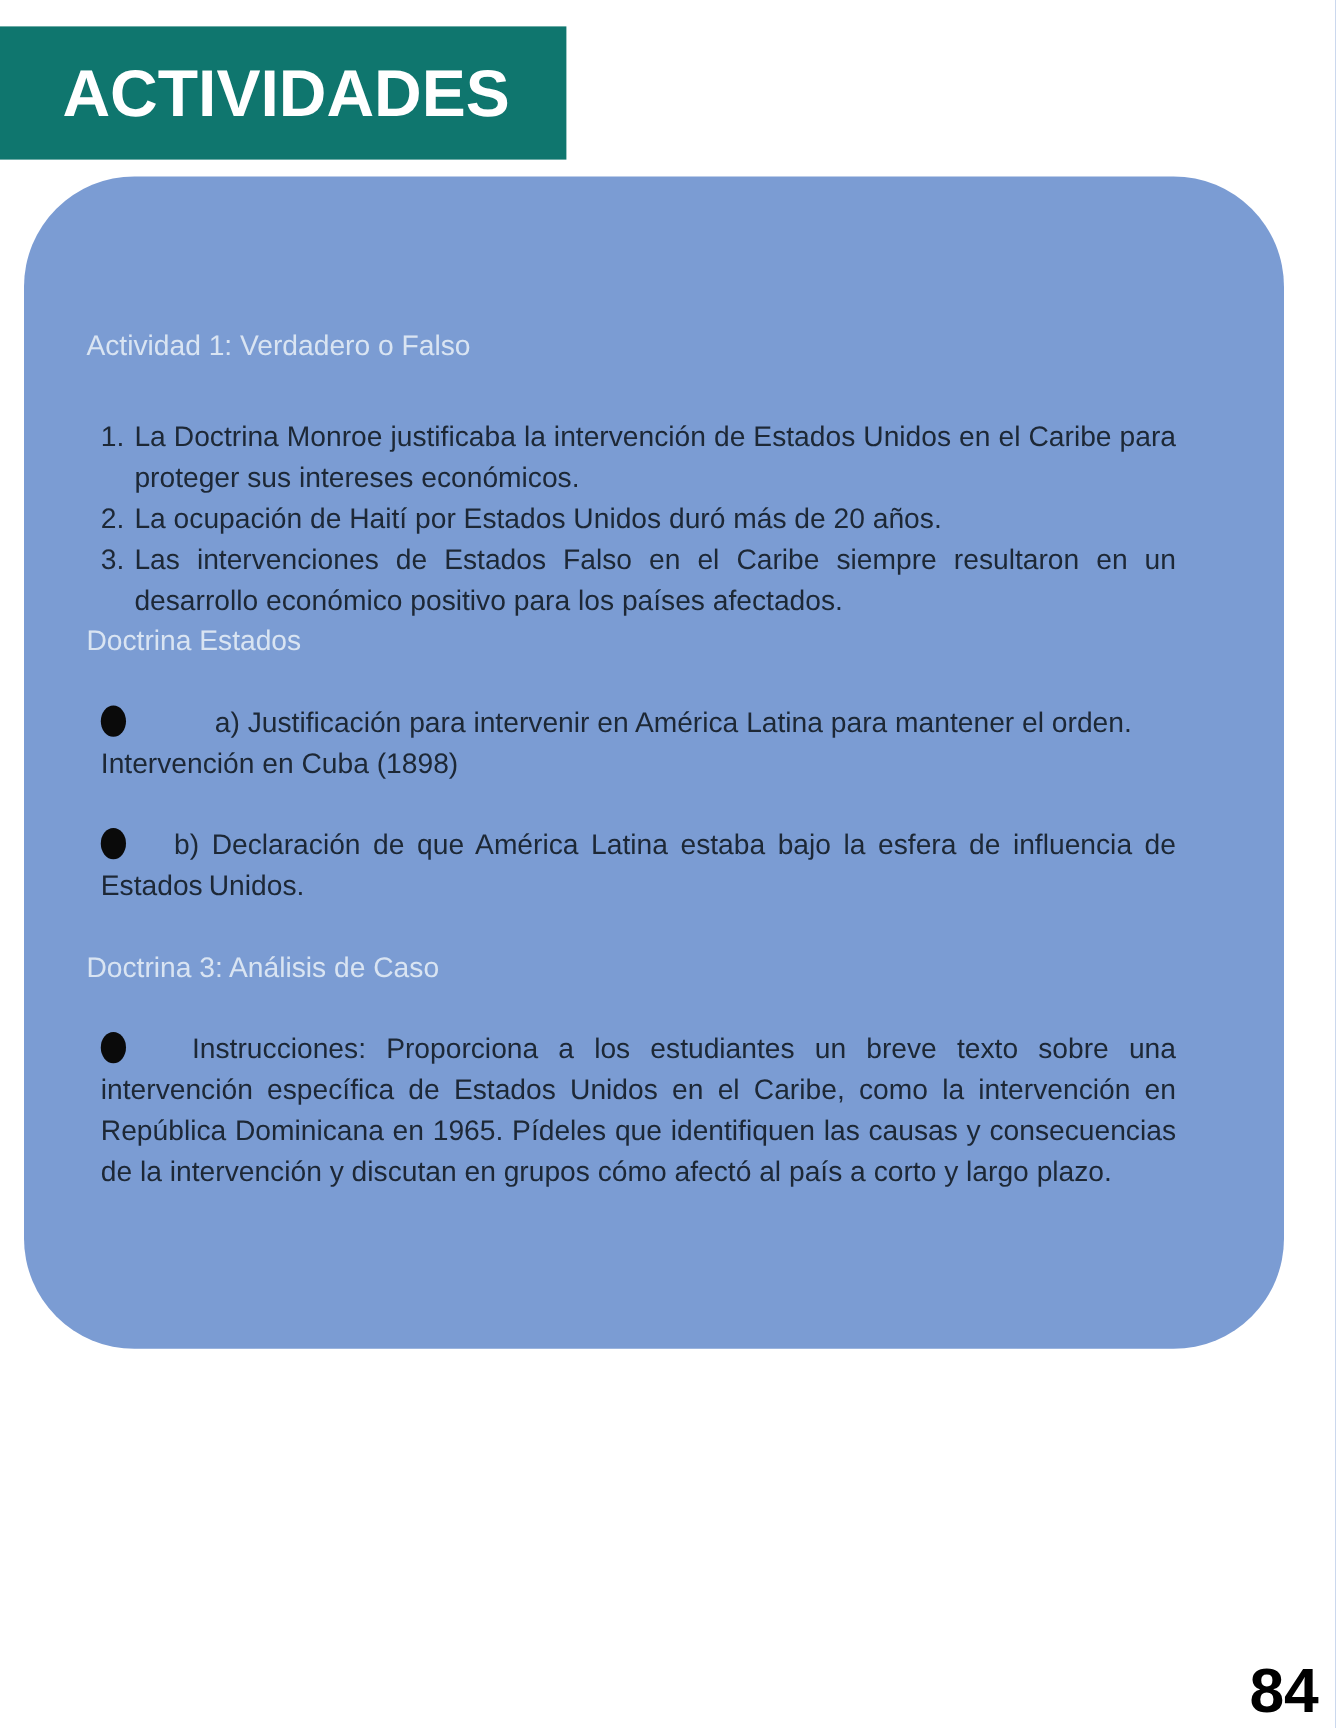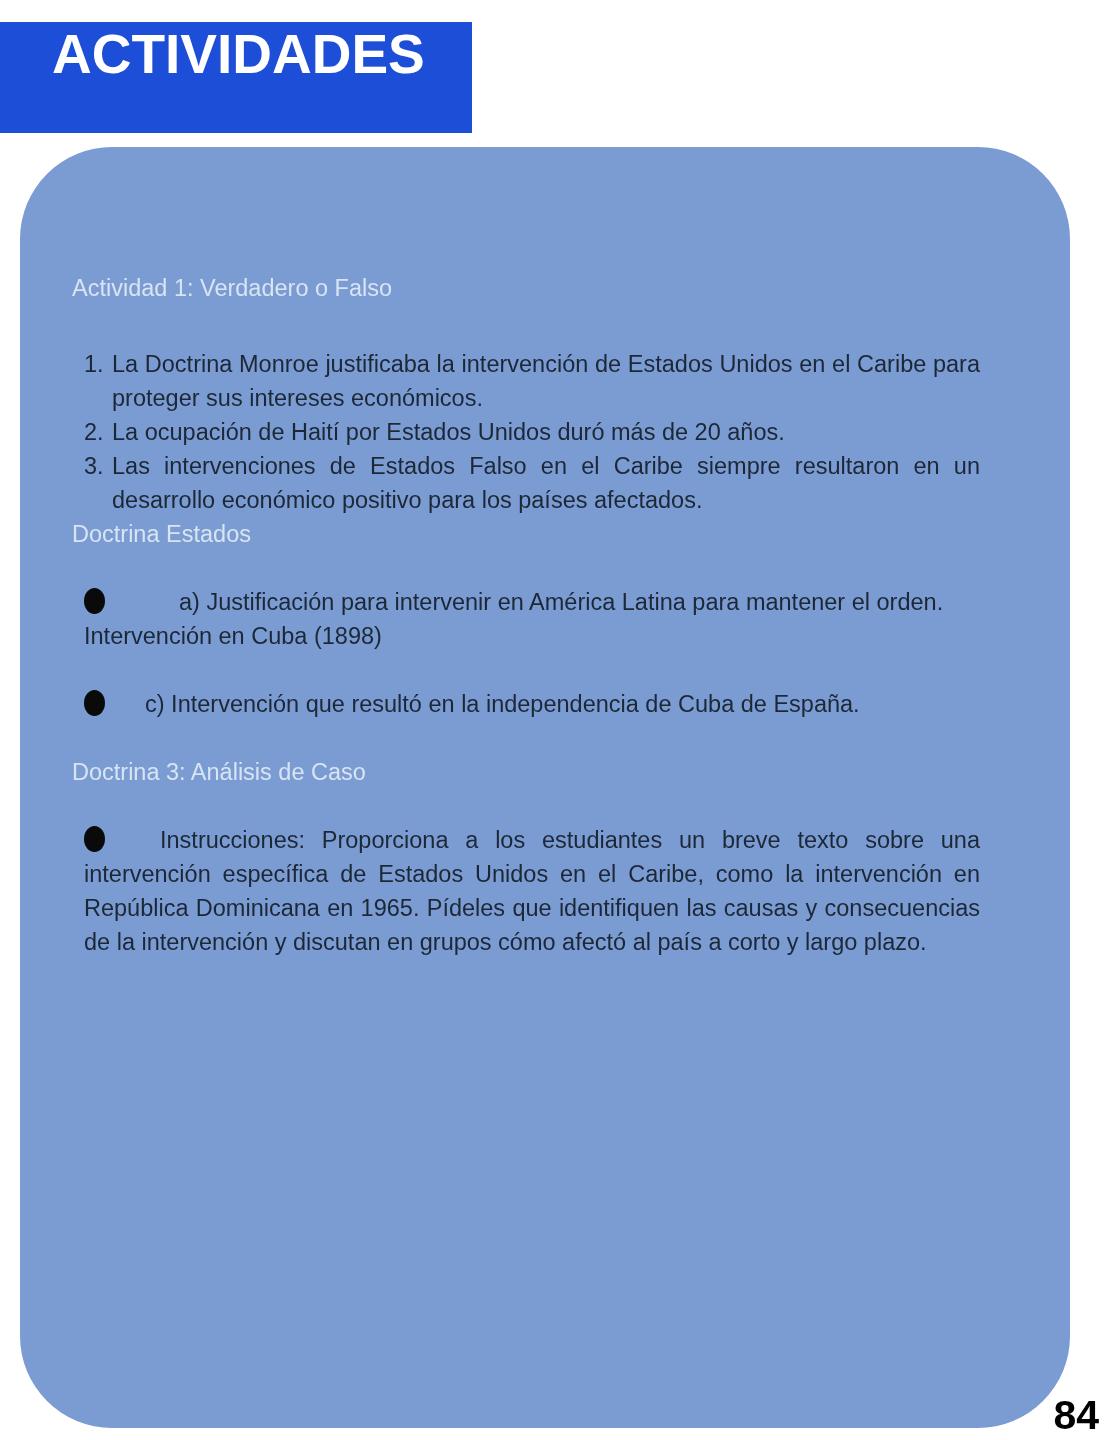--- a/index.html
+++ b/index.html
@@ -8,35 +8,35 @@
     background: #ffffff;
     position: relative;
     font-family: "Liberation Sans", sans-serif;
     overflow: hidden;
   }
 
   
   .banner {
     position: absolute; left: 0; top: 22px;
     width: 472px; height: 111px;
-    background: #1d4ed8;
-    display: flex; align-items: flex-start;
+    background: #0f766e;
+    display: flex; align-items: center;
   }
   .banner h1 {
     margin: 0 0 0 52px;
     color: #ffffff;
     font-size: 55px;
     font-weight: bold;
     letter-spacing: 0;
   }
 
   
   .panel {
     position: absolute; left: 20px; top: 147px;
-    width: 1050px; height: 1281px;
+    width: 1050px; height: 977px;
     background: #7b9cd3;
     border-radius: 92px;
     box-sizing: border-box;
     padding: 124px 90px 0 52px;
   }
 
   p { margin: 0; }
   .heading {
     color: #d9e4f2;
     font-size: 23.5px;
@@ -84,21 +84,21 @@
   .sp { display: inline-block; height: 1px; }
   .sp-a { width: 74px; }
   .sp-b { width: 40px; }
   .sp-i { width: 55px; }
   .tight { word-spacing: -1.5px; }
 
   
   .page-number {
     position: absolute;
     right: 14px; bottom: 4px;
-    font-size: 41px;
+    font-size: 52px;
     font-weight: bold;
     color: #000000;
     line-height: 1;
   }
 </style>
 </head>
 <body>
 
 <div class="banner">
   <h1>ACTIVIDADES</h1>
@@ -114,22 +114,22 @@
       <li>Las intervenciones de Estados Falso en el Caribe siempre resultaron en un desarrollo económico positivo para los países afectados.</li>
     </ol>
   </section>
 
   <section>
     <p class="heading">Doctrina Estados</p>
 
     <p class="body-text opt block-gap"><span class="dot"></span><span class="sp sp-a"></span><span>a) Justificación para intervenir en América Latina para mantener el orden.</span></p>
     <p class="body-text">Intervención en Cuba (1898)</p>
 
+    <p class="body-text opt tight block-gap"><span class="dot"></span><span class="sp sp-b"></span><span>b) Declaración de que América Latina estaba bajo la esfera de influencia de Estados Unidos.</span></p>
 
-    <p class="body-text opt block-gap"><span class="dot"></span><span class="sp sp-b"></span><span>c) Intervención que resultó en la independencia de Cuba de España.</span></p>
   </section>
 
   <section>
     <p class="heading block-gap">Doctrina 3: Análisis de Caso</p>
     <p class="body-text opt block-gap"><span class="dot"></span><span class="sp sp-i"></span><span>Instrucciones: Proporciona a los estudiantes un breve texto sobre una intervención específica de Estados Unidos en el Caribe, como la intervención en República Dominicana en 1965. Pídeles que identifiquen las causas y consecuencias de la intervención y discutan en grupos cómo afectó al país a corto y largo plazo.</span></p>
   </section>
 
 </div>
 
 <div class="page-number">84</div>

